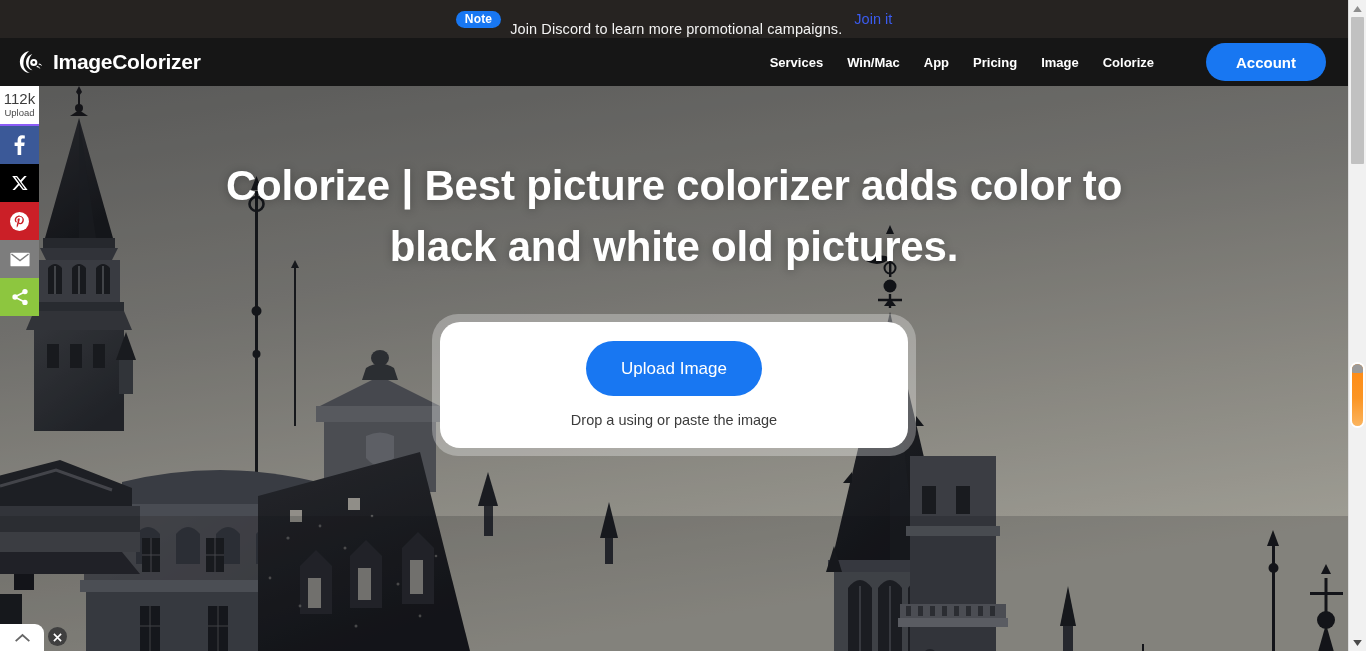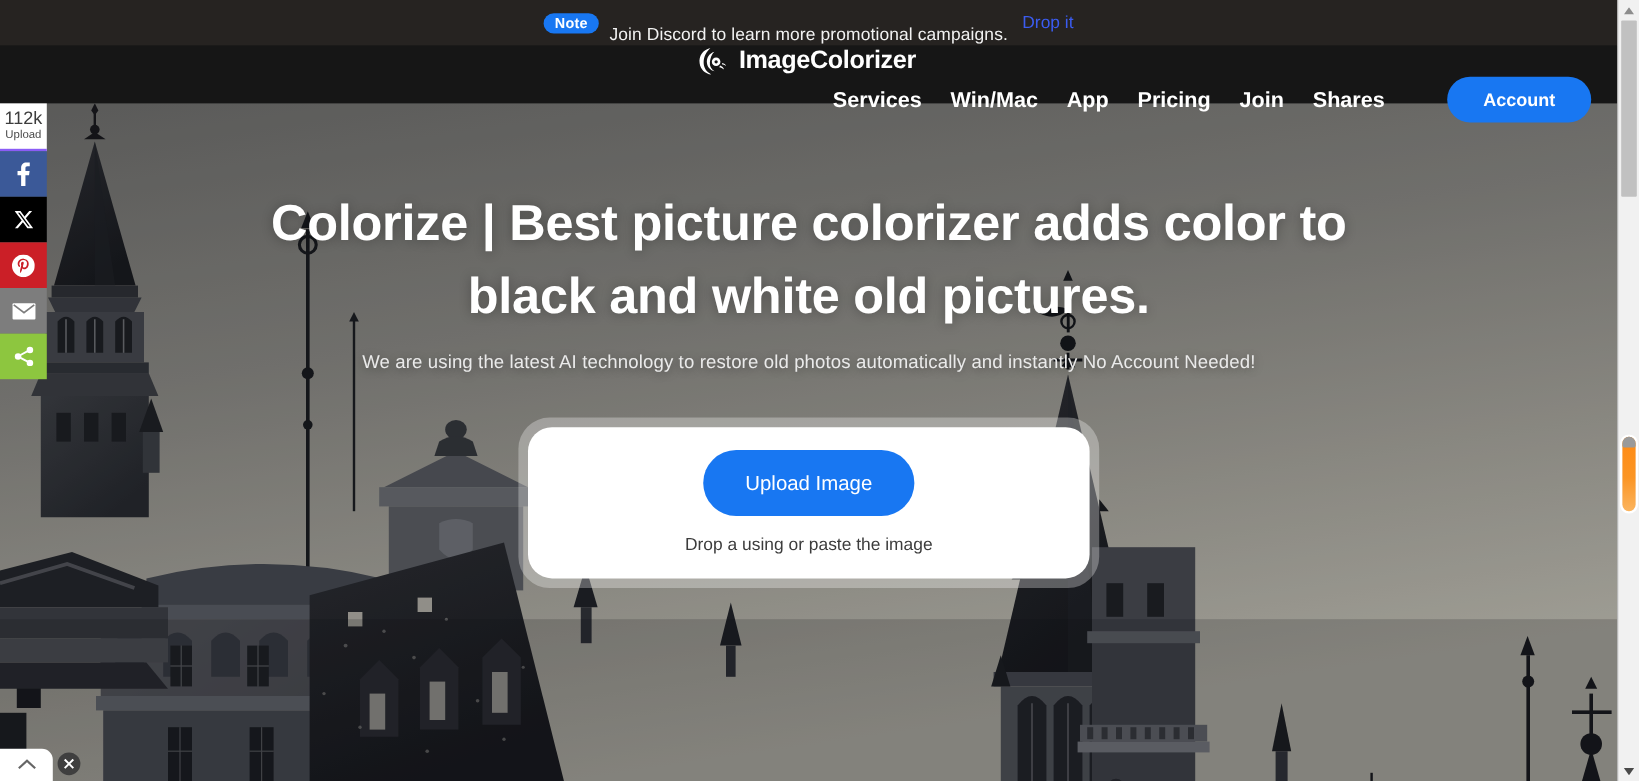--- a/index.html
+++ b/index.html
@@ -59,39 +59,38 @@
 
   
   .site-header {
     position: relative;
     height: 48px;
     background: #161616;
     display: flex;
     align-items: center;
     padding: 0 22px 0 18px;
     z-index: 40;
-    flex-direction: column;
   }
   .brand { display: flex; align-items: center; gap: 9px; }
   .brand-logo { width: 26px; height: 26px; display:block; }
   .brand-name {
     color: #ffffff;
     font-size: 21px;
     font-weight: bold;
     letter-spacing: -.3px;
   }
   .nav {
     margin-left: auto;
     display: flex;
     align-items: center;
     gap: 24px;
   }
   .nav-item {
     color: #ffffff;
-    font-size: 18px;
+    font-size: 13px;
     font-weight: bold;
     text-decoration: none;
     white-space: nowrap;
   }
   .account-btn {
     margin-left: 28px;
     background: #1877f2;
     color: #fff;
     font-size: 15px;
     font-weight: bold;
@@ -270,21 +269,21 @@
 </head>
 <body>
 
 <div id="viewport">
 
   <div id="page">
 
     <div class="notice-bar">
       <span class="note-badge">Note</span>
       <span class="notice-text">Join Discord to learn more promotional campaigns.</span>
-      <a class="notice-link" href="#">Drop it</a>
+      <a class="notice-link" href="#">Join it</a>
     </div>
 
     <div class="site-header">
       <div class="brand">
         <span>
           <svg class="brand-logo" viewBox="0 0 32 32" aria-hidden="true">
             <path d="M13.5 2.5 C5.5 4.5 1.5 11 2.5 18 C3.3 24 8 29 14.5 29.6 C9.5 27.2 6.5 22.8 6.6 17.2 C6.7 11 9.6 6.2 13.5 2.5 Z" fill="#ffffff"></path>
             <path d="M17.5 6.2 C12 8.2 9.4 12.6 10 17.8 C10.5 22 13.5 25.4 17.8 26.2 C14.2 24 12.6 20.8 13 17 C13.4 12.6 15 8.8 17.5 6.2 Z" fill="#ffffff"></path>
             <circle cx="19.4" cy="16.6" r="4.4" fill="#ffffff"></circle>
             <circle cx="19.4" cy="16.6" r="1.7" fill="#161616"></circle>
@@ -293,22 +292,22 @@
           </svg>
         </span>
         <span class="brand-name">ImageColorizer</span>
       </div>
 
       <nav class="nav">
         <a class="nav-item" href="#">Services</a>
         <a class="nav-item" href="#">Win/Mac</a>
         <a class="nav-item" href="#">App</a>
         <a class="nav-item" href="#">Pricing</a>
-        <a class="nav-item" href="#">Join</a>
-        <a class="nav-item" href="#">Shares</a>
+        <a class="nav-item" href="#">Image</a>
+        <a class="nav-item" href="#">Colorize</a>
         <button class="account-btn">Account</button>
       </nav>
     </div>
 
     <div class="hero">
 
       <svg class="hero-photo" viewBox="0 0 1348 565" preserveAspectRatio="xMidYMid slice">
         <defs>
           <linearGradient id="sky" x1="0" y1="0" x2="0.35" y2="1">
             <stop offset="0%" stop-color="#70706d"></stop>
@@ -596,21 +595,20 @@
           <rect x="1063" y="540" width="10" height="26" fill="#34373d"></rect>
         </g>
 
         <rect x="0" y="430" width="1348" height="135" fill="#0b0d11" opacity=".18"></rect>
       </svg>
 
       <div class="hero-overlay"></div>
 
       <div class="hero-content">
         <h1 class="hero-title">Colorize | Best picture colorizer adds color to black and white old pictures.</h1>
-        <p class="hero-sub">We are using the latest AI technology to restore old photos automatically and instantly No Account Needed!</p>
 
         <div class="upload-wrap">
           <div class="upload-card">
             <button class="upload-btn">Upload Image</button>
             <div class="upload-hint">Drop a using or paste the image</div>
           </div>
         </div>
       </div>
     </div>
 

